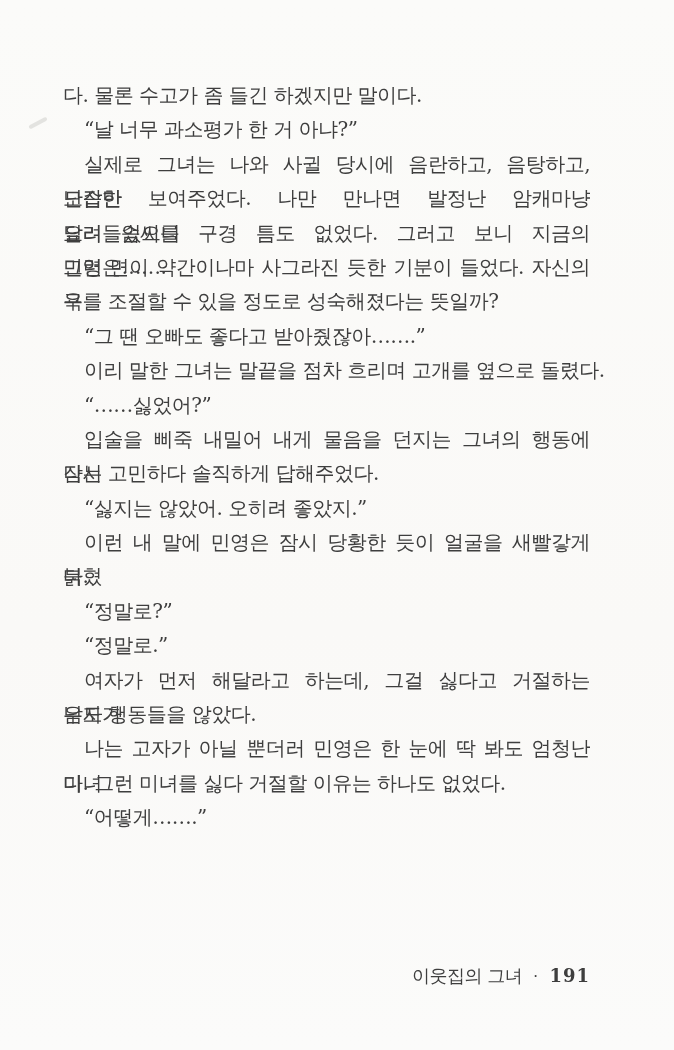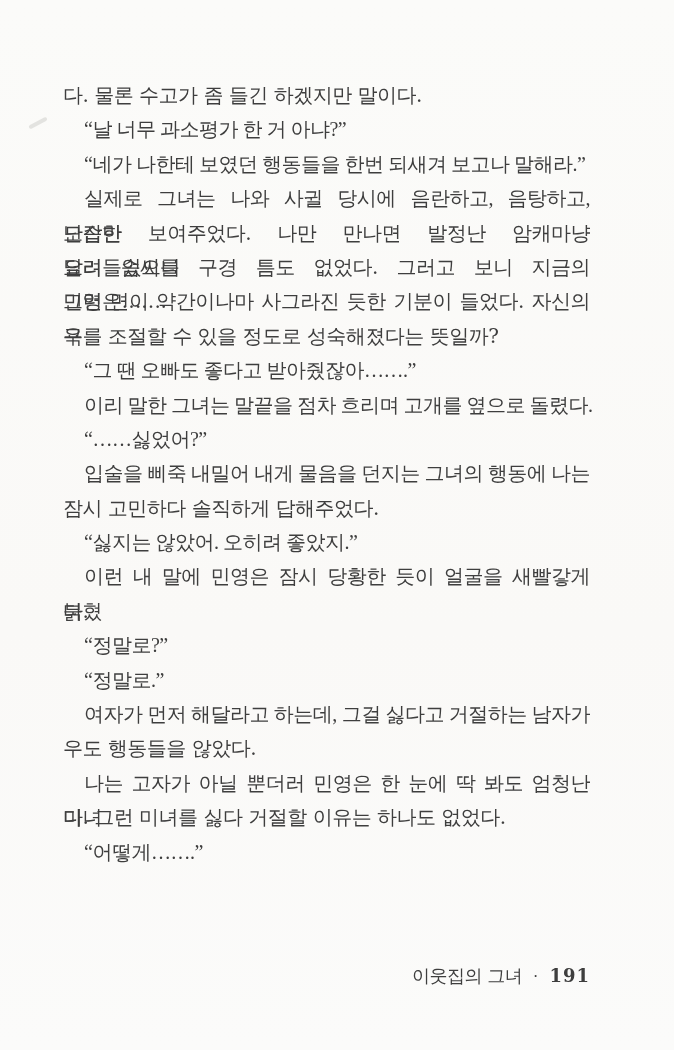--- a/index.html
+++ b/index.html
@@ -46,21 +46,20 @@
     height: 34.4px;
     text-align: left;
   }
   .ln.jf {
     white-space: normal;
     text-align: justify;
     text-align-last: justify;
   }
   .ln.in {
     text-indent: 21px;
-    font-family: Liberation Serif, serif;
   }
   .footer {
     position: absolute;
     left: 63px;
     top: 964px;
     width: 527px;
     text-align: right;
     color: #3e3e3e;
     font-size: 18px;
     letter-spacing: -0.5px;
@@ -79,21 +78,20 @@
 </head>
 <body>
 
 <div class="page">
 
   <div class="scan-artifact"></div>
 
   <div class="text-block">
     <div class="ln">다. 물론 수고가 좀 들긴 하겠지만 말이다.</div>
     <div class="ln in">“날 너무 과소평가 한 거 아냐?”</div>
-    <div class="ln in">“네가 나한테 보였던 행동들을 한번 되새겨 보고나 말해라.”</div>
     <div class="ln in jf">실제로 그녀는 나와 사귈 당시에 음란하고, 음탕하고, 난잡한</div>
     <div class="ln jf">모습만 보여주었다. 나만 만나면 발정난 암캐마냥 달려들었으니</div>
     <div class="ln jf">요리 솜씨를 구경 틈도 없었다. 그러고 보니 지금의 민영은…….</div>
     <div class="ln jf">그런 면이 약간이나마 사그라진 듯한 기분이 들었다. 자신의 욕</div>
     <div class="ln">구를 조절할 수 있을 정도로 성숙해졌다는 뜻일까?</div>
     <div class="ln in">“그 땐 오빠도 좋다고 받아줬잖아…….”</div>
     <div class="ln in">이리 말한 그녀는 말끝을 점차 흐리며 고개를 옆으로 돌렸다.</div>
     <div class="ln in">“……싫었어?”</div>
     <div class="ln in jf">입술을 삐죽 내밀어 내게 물음을 던지는 그녀의 행동에 나는</div>
     <div class="ln">잠시 고민하다 솔직하게 답해주었다.</div>

